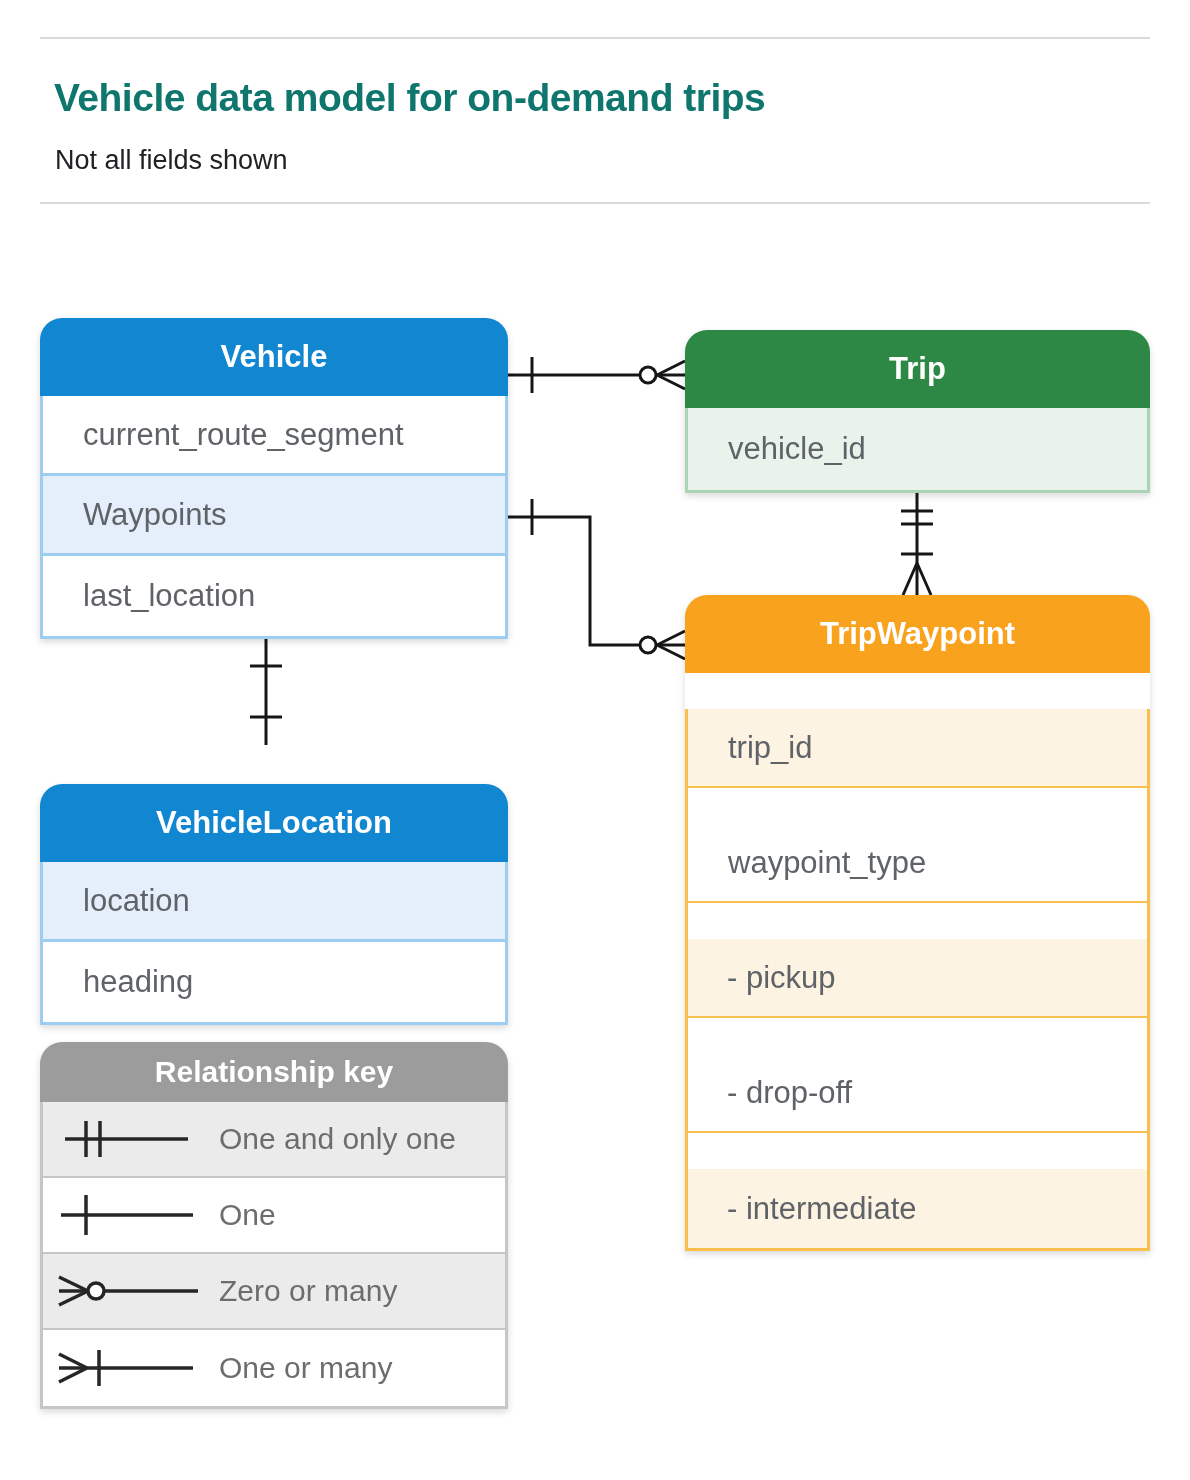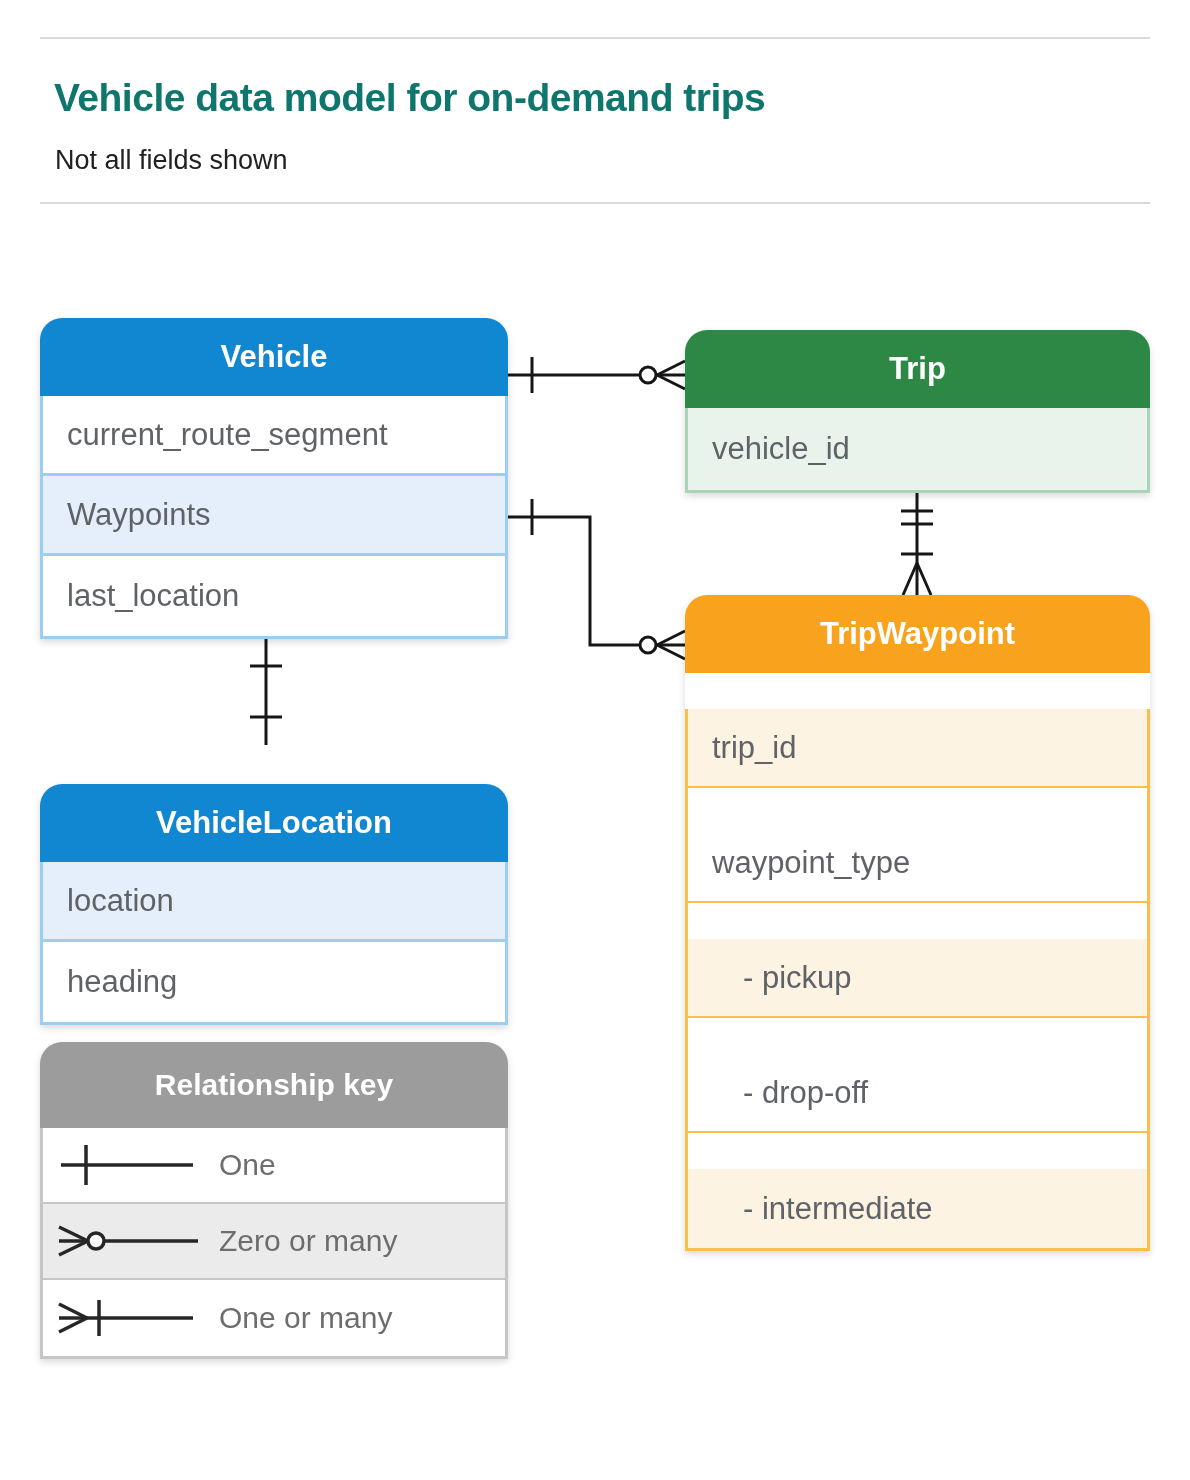--- a/index.html
+++ b/index.html
@@ -14,45 +14,45 @@
   }
   .page-subtitle{position:absolute;left:55px;top:132px;font-size:27px;color:#202124;margin-top:13px;}
 
   .table{position:absolute;box-shadow:0 3px 7px rgba(0,0,0,0.15);border-radius:22px 22px 0 0;}
   .thead{
     height:78px;border-radius:22px 22px 0 0;color:#fff;font-weight:700;font-size:31px;
     display:flex;align-items:center;justify-content:center;
   }
   .tbody{border:3px solid var(--bcol);border-top:none;background:#fff;}
   .trow{
-    height:80px;display:flex;align-items:center;padding-left:24px;font-size:31px;
+    height:80px;display:flex;align-items:center;padding-left:40px;font-size:31px;
     color:var(--row_text);border-bottom:3px solid var(--bcol);box-sizing:border-box;background:#fff;
   }
   .trow:last-child{border-bottom:none;}
-  .trow.indent{padding-left:55px;}
+  .trow.indent{padding-left:39px;}
 
   .t-vehicle{left:40px;top:318px;width:468px;--bcol:var(--vehicle_border);}
   .t-vehicle .thead{background:var(--vehicle_header);}
   .t-vehicle .trow.hl{background:var(--vehicle_row_highlight);}
 
   .t-trip{left:685px;top:330px;width:465px;--bcol:var(--trip_border);}
   .t-trip .thead{background:var(--trip_header);}
   .t-trip .trow{height:82px;background:var(--trip_row);}
 
   .t-waypoint{left:685px;top:595px;width:465px;--bcol:var(--waypoint_border);}
   .t-waypoint .thead{background:var(--waypoint_header);}
   .t-waypoint .trow{height:79px;border-width:2px;margin-top:36px;}
   .t-waypoint .trow.hl{background:var(--waypoint_row);}
 
   .t-vehloc{left:40px;top:745px;width:468px;margin-top:39px;--bcol:var(--vehicle_border);}
   .t-vehloc .thead{background:var(--vehicle_header);}
   .t-vehloc .trow.hl{background:var(--vehicle_row_highlight);}
 
   .t-key{left:40px;top:1042px;width:468px;--bcol:var(--key_border);}
-  .t-key .thead{background:var(--key_header);height:86px;font-size:30px;}
+  .t-key .thead{background:var(--key_header);height:60px;font-size:30px;}
   .t-key .trow{height:76px;border-width:2px;padding-left:0;color:#6d6d6d;font-size:30px;}
   .t-key .trow.hl{background:var(--key_row_alt);}
   .ksym{flex:none;margin-left:12px;}
   .ksym line,.ksym path{stroke:#262626;stroke-width:3.5;fill:none;}
   .ksym circle{stroke:#262626;stroke-width:3.5;fill:#fff;}
   .klabel{margin-left:4px;}
 
   .connectors{position:absolute;left:0;top:0;pointer-events:none;}
   .conn{stroke:var(--connector);stroke-width:3;fill:none;}
   .conn-circle{stroke:var(--connector);stroke-width:3;fill:#fff;}
@@ -132,20 +132,28 @@
     <div class="thead">VehicleLocation</div>
     <div class="tbody">
       <div class="trow hl">location</div>
       <div class="trow">heading</div>
     </div>
   </div>
 
   <div class="table t-key">
     <div class="thead">Relationship key</div>
     <div class="tbody">
+      <div class="trow hl">
+        <svg class="ksym" width="160" height="56" viewBox="0 0 160 56">
+          <line x1="10" y1="28" x2="133" y2="28"></line>
+          <line x1="31" y1="10" x2="31" y2="46"></line>
+          <line x1="45" y1="10" x2="45" y2="46"></line>
+        </svg>
+        <span class="klabel">One and only one</span>
+      </div>
       <div class="trow">
         <svg class="ksym" width="160" height="56" viewBox="0 0 160 56">
           <line x1="6" y1="28" x2="138" y2="28"></line>
           <line x1="31" y1="8" x2="31" y2="48"></line>
         </svg>
         <span class="klabel">One</span>
       </div>
       <div class="trow hl">
         <svg class="ksym" width="160" height="56" viewBox="0 0 160 56">
           <line x1="4" y1="28" x2="33" y2="28"></line>

